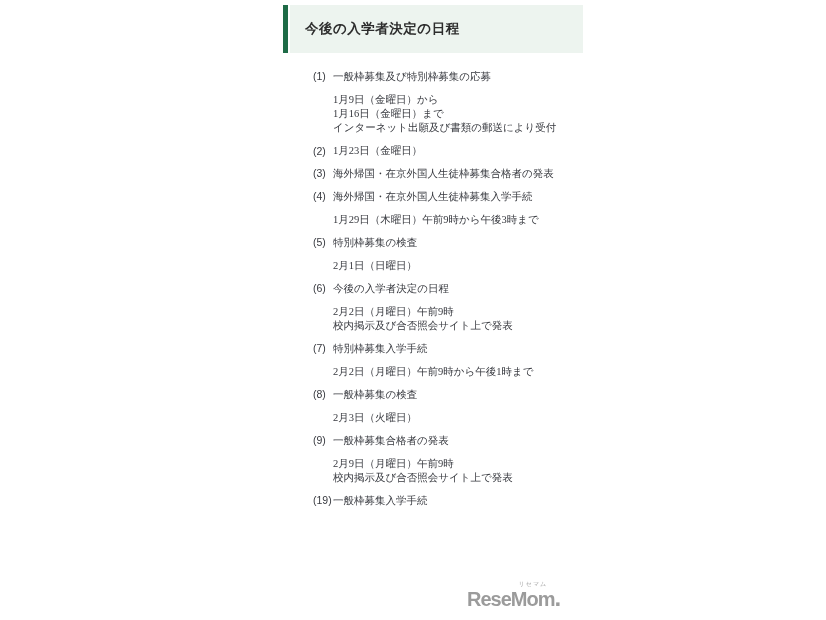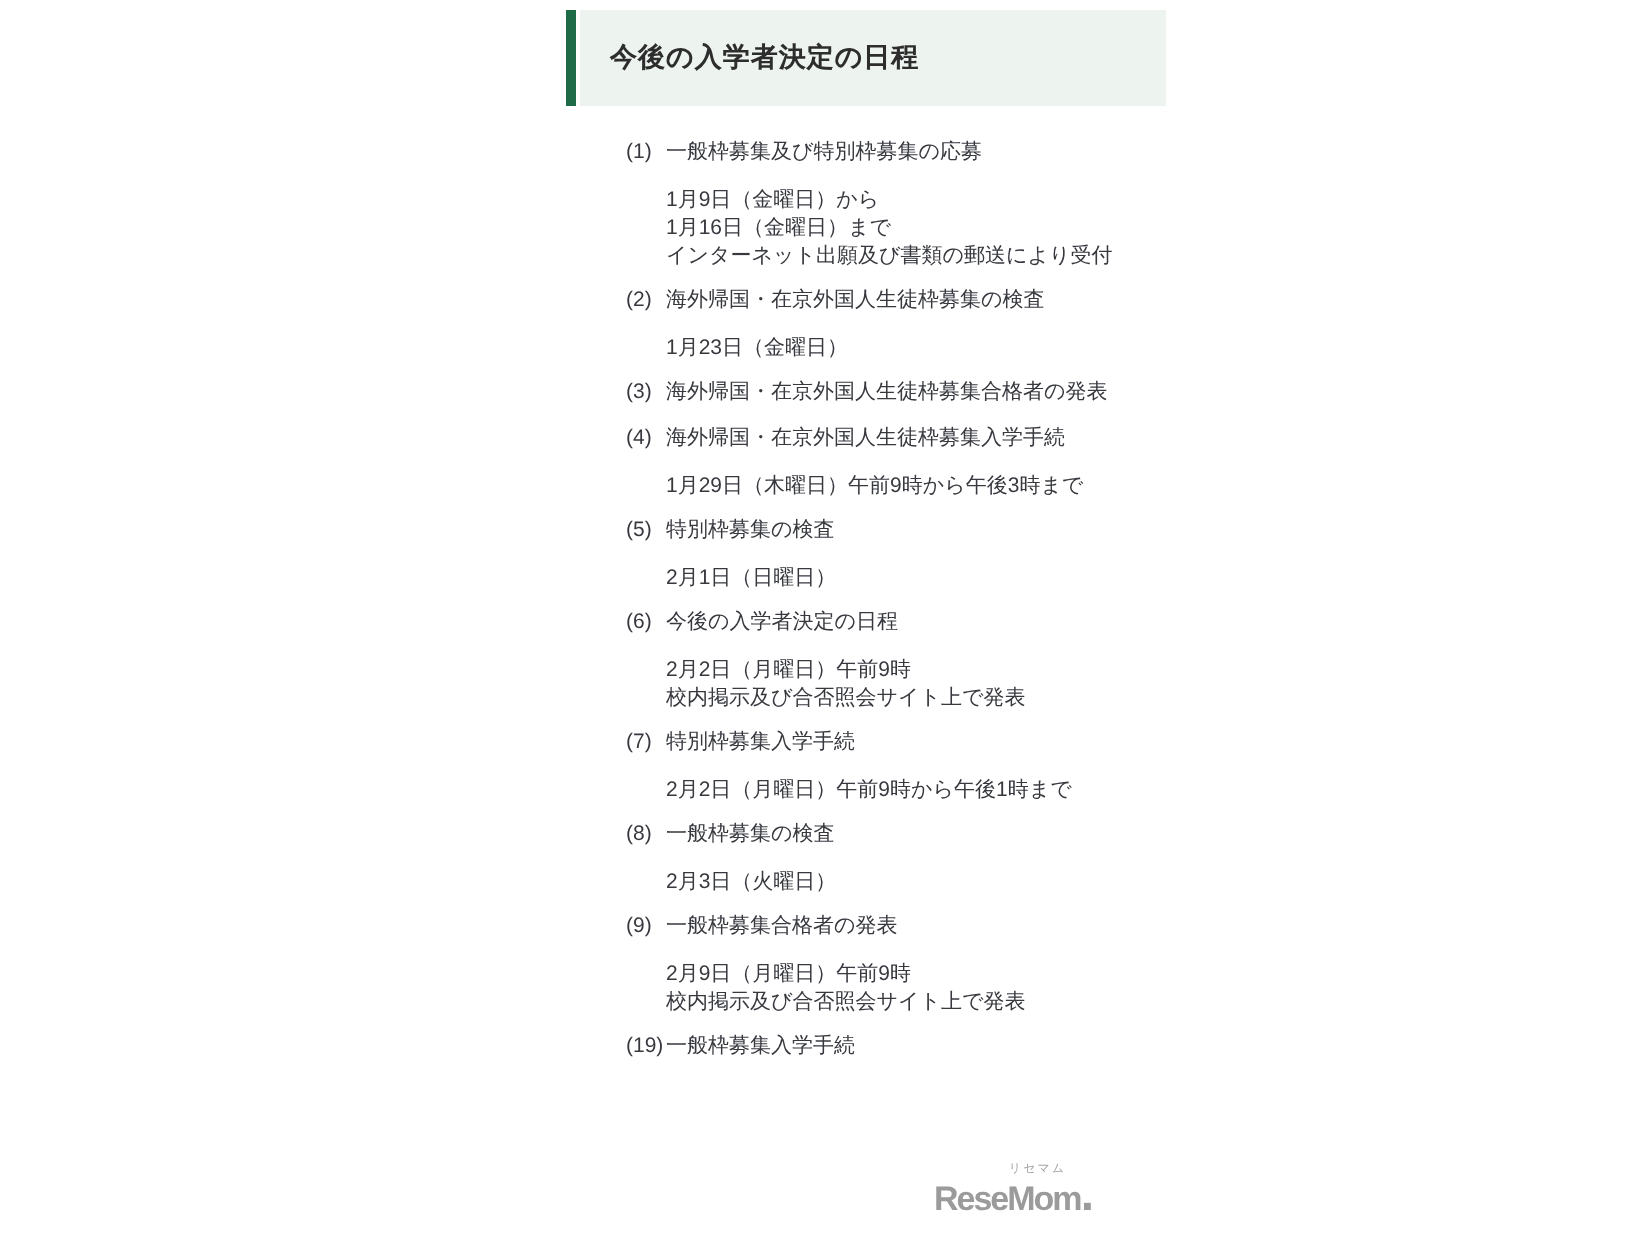--- a/index.html
+++ b/index.html
@@ -57,30 +57,31 @@
     left: 30px;
     top: 0;
   }
   .item-details {
     margin-top: 9px;
     padding-left: 50px;
   }
   .item-detail {
     line-height: 14px;
     white-space: nowrap;
+    font-family: Liberation Serif, serif;
   }
   .logo {
     position: absolute;
     left: 467px;
     top: 584px;
     color: #9b9b9b;
     white-space: nowrap;
   }
   .logo-text {
-    font-size: 17px;
+    font-size: 20px;
     font-weight: bold;
     letter-spacing: -1px;
   }
   .logo-dot {
     font-size: 24px;
     font-weight: bold;
   }
   .logo-ruby {
     position: absolute;
     top: -4px;
@@ -101,21 +102,21 @@
   <div class="schedule" id="schedule-list">
       <div class="schedule-item">
         <div class="item-title-row"><span class="item-number">(1)</span><span class="item-title">一般枠募集及び特別枠募集の応募</span></div>
         <div class="item-details">
           <div class="item-detail">1月9日（金曜日）から</div>
           <div class="item-detail">1月16日（金曜日）まで</div>
           <div class="item-detail">インターネット出願及び書類の郵送により受付</div>
         </div>
       </div>
       <div class="schedule-item">
-        <div class="item-title-row"><span class="item-number">(2)</span><span class="item-title">海外帰国・在京外国人生徒枠募集の検査</span></div>
+        <div class="item-title-row"><span class="item-number">(2)</span></div>
         <div class="item-details">
           <div class="item-detail">1月23日（金曜日）</div>
         </div>
       </div>
       <div class="schedule-item">
         <div class="item-title-row"><span class="item-number">(3)</span><span class="item-title">海外帰国・在京外国人生徒枠募集合格者の発表</span></div>
       </div>
       <div class="schedule-item">
         <div class="item-title-row"><span class="item-number">(4)</span><span class="item-title">海外帰国・在京外国人生徒枠募集入学手続</span></div>
         <div class="item-details">

